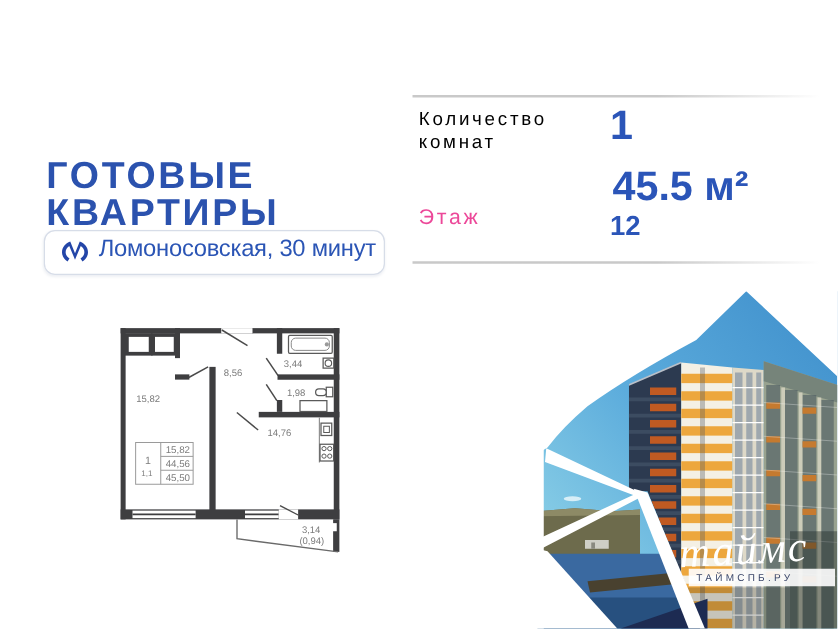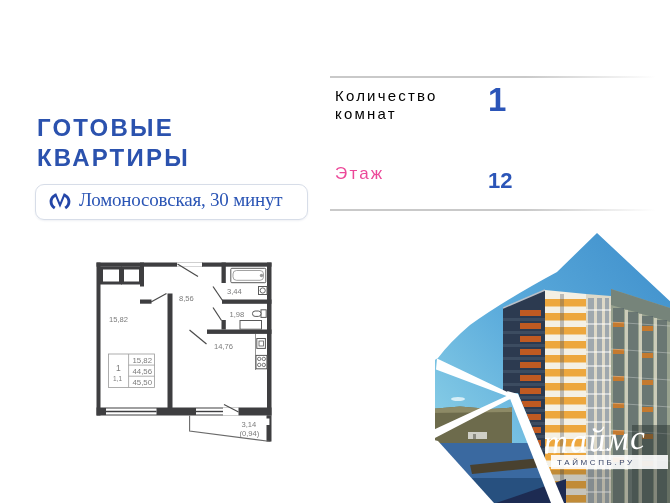--- a/index.html
+++ b/index.html
@@ -5,39 +5,40 @@
   html,body{margin:0;padding:0;}
   body{width:670px;height:503px;overflow:hidden;background:#ffffff;
        font-family:"Liberation Sans", sans-serif;}
   .abs{position:absolute;}
   #page{position:relative;width:670px;height:503px;background:#fff;}
 </style>
 </head>
 <body>
 <div id="page">
 
-  <div class="abs" style="left:37px;top:113px;color:#2b52ae;font-size:24px;font-weight:bold;letter-spacing:2.2px;line-height:30px;">ГОТОВЫЕ<br>КВАРТИРЫ</div>
+  <div class="abs" style="left:37px;top:126px;color:#2b52ae;font-size:30px;font-weight:bold;letter-spacing:2.2px;line-height:30px;">ГОТОВЫЕ<br>КВАРТИРЫ</div>
 
   <div class="abs" style="left:35px;top:184px;width:271px;height:34px;border:1px solid #d7dde8;border-radius:9px;box-shadow:0 1px 2px rgba(40,60,120,0.08);"></div>
 
   <svg class="abs" style="left:47px;top:191px;" width="26" height="21" viewBox="0 0 26 21">
     <path d="M 9.2 2.2 C 5.2 3.6 2.6 6.9 2.6 10.7 C 2.6 13.8 4.3 16.6 7.0 18.2 L 8.6 15.8 C 6.7 14.7 5.5 12.8 5.5 10.7 C 5.5 8.7 6.6 6.9 8.4 5.8 L 11.6 13.4 L 13.0 16.8 L 14.4 13.4 L 17.6 5.8 C 19.4 6.9 20.5 8.7 20.5 10.7 C 20.5 12.8 19.3 14.7 17.4 15.8 L 19.0 18.2 C 21.7 16.6 23.4 13.8 23.4 10.7 C 23.4 6.9 20.8 3.6 16.8 2.2 L 13.0 11.5 Z" fill="#2446a8"></path>
   </svg>
 
-  <div class="abs" style="left:79px;top:189px;color:#2b55b5;font-size:19px;letter-spacing:-0.2px;font-family:Liberation Serif, serif;">Ломоносовская, 30 минут</div>
+  <div class="abs" style="left:79px;top:189px;color:#2b55b5;font-size:19px;letter-spacing:-0.2px;">Ломоносовская, 30 минут</div>
 
   <div class="abs" style="left:330px;top:76px;width:326px;height:2px;background:linear-gradient(to right,#c9c9c9 60%,rgba(210,210,210,0));"></div>
 
   <div class="abs" style="left:330px;top:209px;width:326px;height:2px;background:linear-gradient(to right,#c9c9c9 60%,rgba(210,210,210,0));"></div>
 
   <div class="abs" style="left:335px;top:87px;color:#000000;font-size:15px;line-height:18px;letter-spacing:2.2px;">Количество<br>комнат</div>
 
   <div class="abs" style="left:488px;top:81px;color:#2b55b8;font-size:33px;font-weight:bold;">1</div>
 
 
+  <div class="abs" style="left:490px;top:130px;color:#2b55b8;font-size:33px;font-weight:bold;">45.5 м²</div>
 
   <div class="abs" style="left:335px;top:164px;color:#ec4899;font-size:17px;letter-spacing:2.2px;">Этаж</div>
 
   <div class="abs" style="left:488px;top:168px;color:#2b55b8;font-size:22px;font-weight:bold;">12</div>
 
   <svg class="abs" style="left:0;top:0;" width="670" height="503" viewBox="0 0 670 503">
     <g fill="none" stroke="none">
 
       <rect x="96.5" y="262.5" width="106" height="4.2" fill="#3e3e40"></rect>
 

